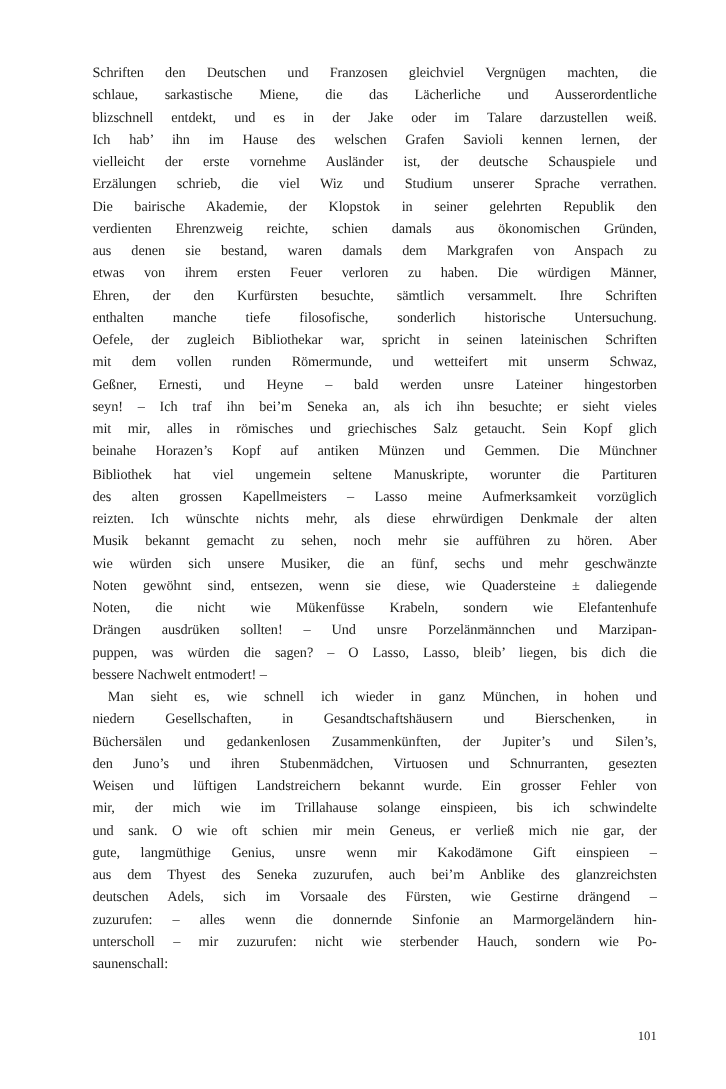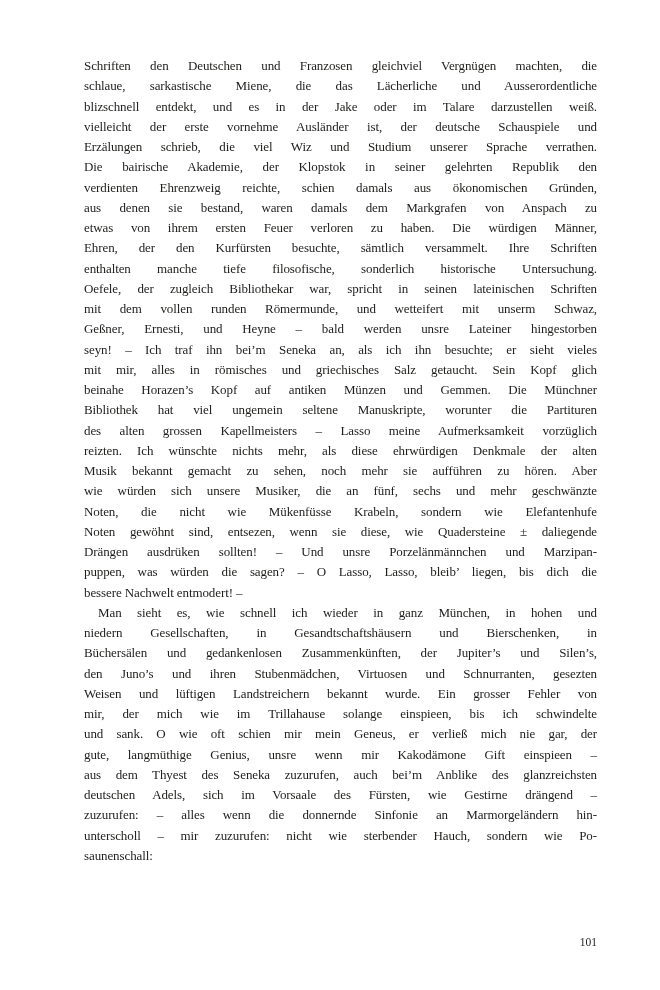--- a/index.html
+++ b/index.html
@@ -47,41 +47,42 @@
 </style>
 </head>
 <body>
 
 <div class="book-page">
   <div class="text-block" id="text-block">
       <div class="paragraph">
         <div class="line">Schriften den Deutschen und Franzosen gleichviel Vergnügen machten, die</div>
         <div class="line">schlaue, sarkastische Miene, die das Lächerliche und Ausserordentliche</div>
         <div class="line">blizschnell entdekt, und es in der Jake oder im Talare darzustellen weiß.</div>
+        <div class="line">Ich hab’ ihn im Hause des welschen Grafen Savioli kennen lernen, der</div>
         <div class="line">vielleicht der erste vornehme Ausländer ist, der deutsche Schauspiele und</div>
         <div class="line">Erzälungen schrieb, die viel Wiz und Studium unserer Sprache verrathen.</div>
         <div class="line">Die bairische Akademie, der Klopstok in seiner gelehrten Republik den</div>
         <div class="line">verdienten Ehrenzweig reichte, schien damals aus ökonomischen Gründen,</div>
         <div class="line">aus denen sie bestand, waren damals dem Markgrafen von Anspach zu</div>
         <div class="line">etwas von ihrem ersten Feuer verloren zu haben. Die würdigen Männer,</div>
         <div class="line">Ehren, der den Kurfürsten besuchte, sämtlich versammelt. Ihre Schriften</div>
         <div class="line">enthalten manche tiefe filosofische, sonderlich historische Untersuchung.</div>
         <div class="line">Oefele, der zugleich Bibliothekar war, spricht in seinen lateinischen Schriften</div>
         <div class="line">mit dem vollen runden Römermunde, und wetteifert mit unserm Schwaz,</div>
         <div class="line">Geßner, Ernesti, und Heyne – bald werden unsre Lateiner hingestorben</div>
         <div class="line">seyn! – Ich traf ihn bei’m Seneka an, als ich ihn besuchte; er sieht vieles</div>
         <div class="line">mit mir, alles in römisches und griechisches Salz getaucht. Sein Kopf glich</div>
         <div class="line">beinahe Horazen’s Kopf auf antiken Münzen und Gemmen. Die Münchner</div>
         <div class="line">Bibliothek hat viel ungemein seltene Manuskripte, worunter die Partituren</div>
         <div class="line">des alten grossen Kapellmeisters – Lasso meine Aufmerksamkeit vorzüglich</div>
         <div class="line">reizten. Ich wünschte nichts mehr, als diese ehrwürdigen Denkmale der alten</div>
         <div class="line">Musik bekannt gemacht zu sehen, noch mehr sie aufführen zu hören. Aber</div>
         <div class="line">wie würden sich unsere Musiker, die an fünf, sechs und mehr geschwänzte</div>
+        <div class="line">Noten gewöhnt sind, entsezen, wenn sie diese, wie Quadersteine ± daliegende</div>
         <div class="line">Noten, die nicht wie Mükenfüsse Krabeln, sondern wie Elefantenhufe</div>
-        <div class="line">Noten gewöhnt sind, entsezen, wenn sie diese, wie Quadersteine ± daliegende</div>
         <div class="line">Drängen ausdrüken sollten! – Und unsre Porzelänmännchen und Marzipan-</div>
         <div class="line">puppen, was würden die sagen? – O Lasso, Lasso, bleib’ liegen, bis dich die</div>
         <div class="line para-end">bessere Nachwelt entmodert! –</div>
       </div>
       <div class="paragraph">
         <div class="line indent">Man sieht es, wie schnell ich wieder in ganz München, in hohen und</div>
         <div class="line">niedern Gesellschaften, in Gesandtschaftshäusern und Bierschenken, in</div>
         <div class="line">Büchersälen und gedankenlosen Zusammenkünften, der Jupiter’s und Silen’s,</div>
         <div class="line">den Juno’s und ihren Stubenmädchen, Virtuosen und Schnurranten, gesezten</div>
         <div class="line">Weisen und lüftigen Landstreichern bekannt wurde. Ein grosser Fehler von</div>

